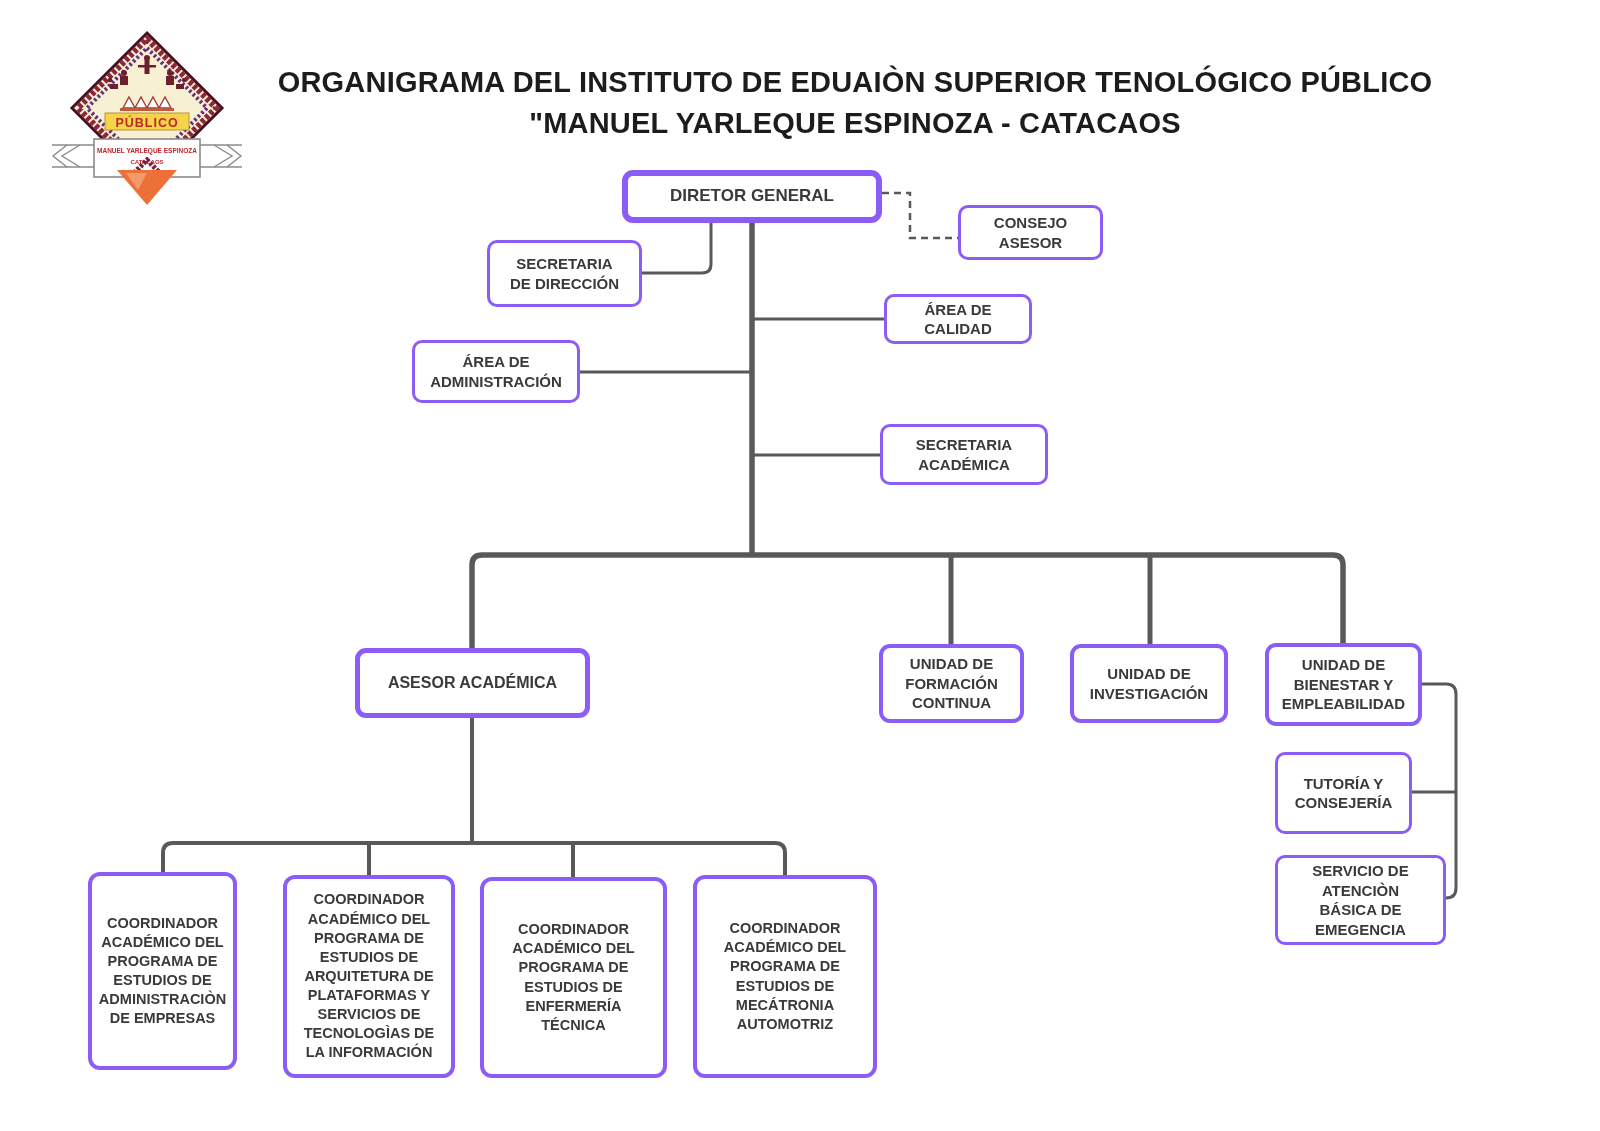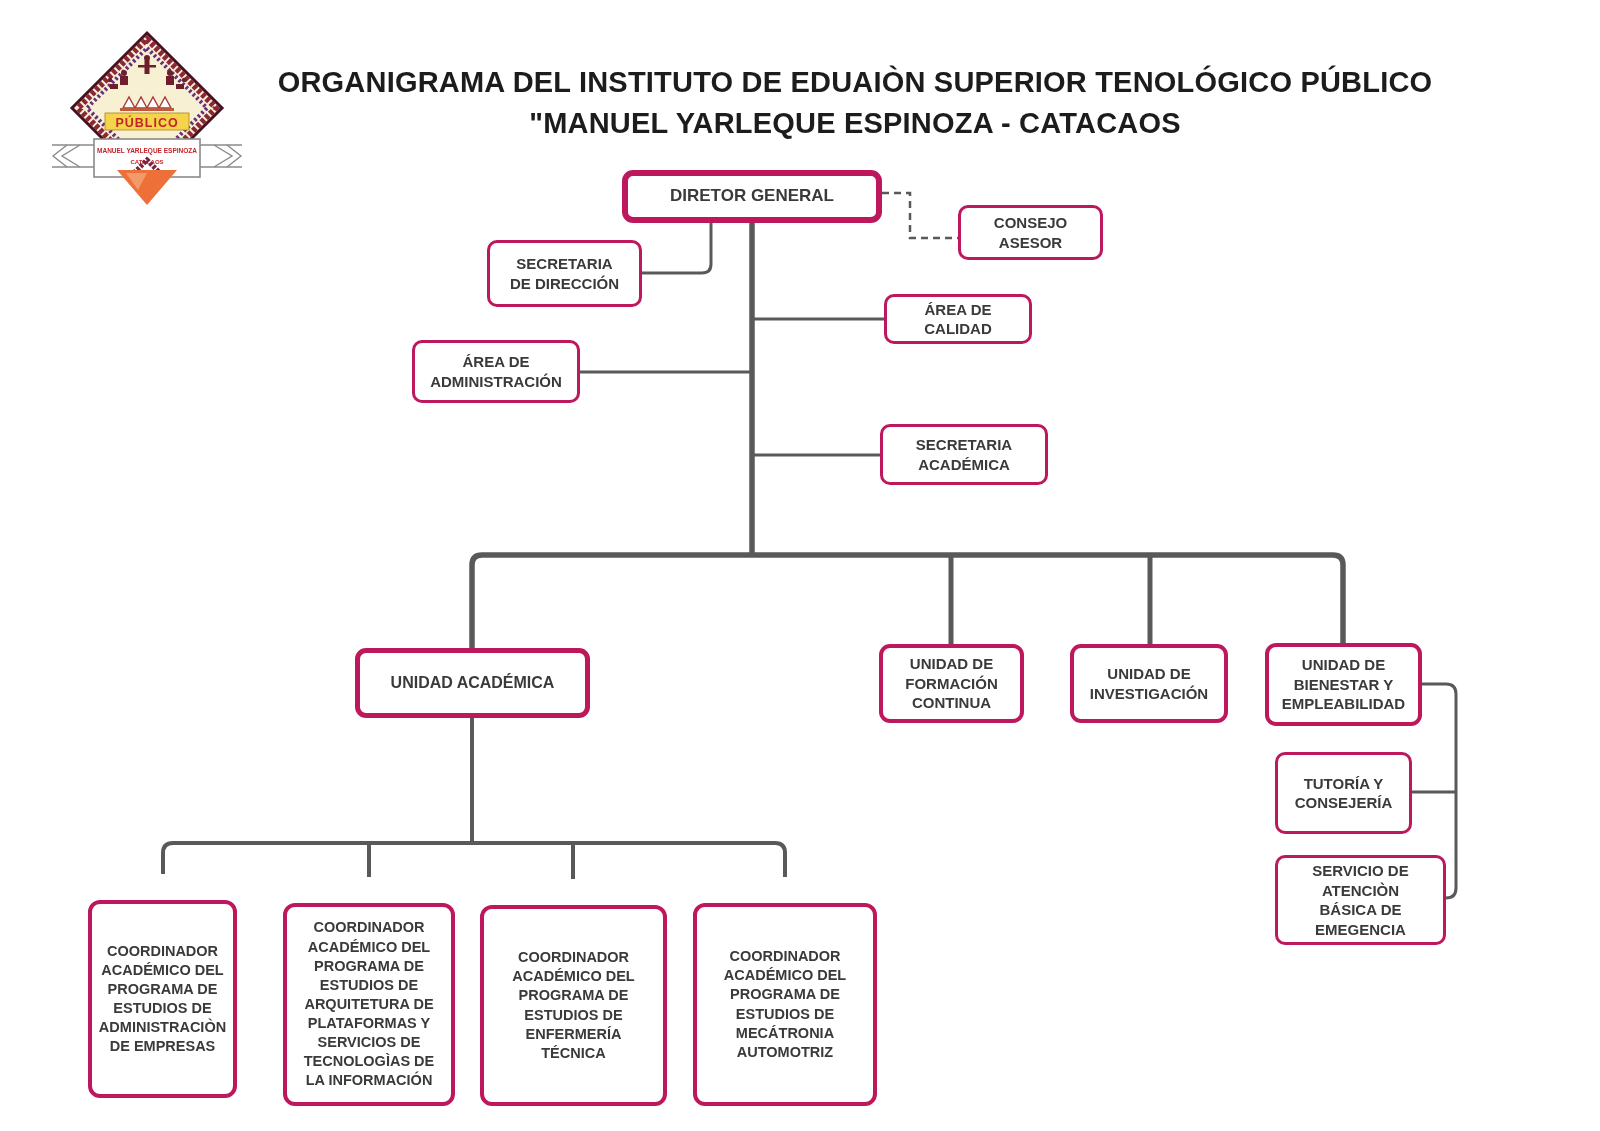--- a/index.html
+++ b/index.html
@@ -11,28 +11,28 @@
   #logo{position:absolute;left:50px;top:18px;z-index:2;}
   .title{
     position:absolute;left:190px;top:42px;width:1330px;z-index:2;
     text-align:center;font-weight:bold;font-size:29px;line-height:41px;
     color:#1c1c1c;letter-spacing:0.2px;margin-top:20px;
   }
   .node{
     position:absolute;z-index:3;box-sizing:border-box;
     display:flex;align-items:center;justify-content:center;
     text-align:center;white-space:pre-line;
-    background:#ffffff;border:3px solid #be185d;border-radius:10px;
+    background:#ffffff;border:3px solid #8b5cf6;border-radius:10px;
     font-weight:bold;font-size:15px;line-height:1.3;color:#3a3a3c;
     padding:2px 4px;
   }
   .b-thick{border-width:6px;border-radius:11px;font-size:17px;}
   .b-med{border-width:4px;border-radius:11px;}
   .b-semi{border-width:5px;border-radius:11px;font-size:16px;}
-  .coord{border-width:4px;border-radius:12px;font-size:14.5px;line-height:1.32;margin-top:28px;}
+  .coord{border-width:4px;border-radius:12px;font-size:14.5px;line-height:1.32;}
   
   #n-diretor      {left:622px;top:170px;width:260px;height:53px;}
   #n-consejo      {left:958px;top:205px;width:145px;height:55px;}
   #n-secdir       {left:487px;top:240px;width:155px;height:67px;}
   #n-calidad      {left:884px;top:294px;width:148px;height:50px;}
   #n-admin        {left:412px;top:340px;width:168px;height:63px;}
   #n-secacad      {left:880px;top:424px;width:168px;height:61px;}
   #n-uacademica   {left:355px;top:648px;width:235px;height:70px;}
   #n-uformacion   {left:879px;top:644px;width:145px;height:79px;}
   #n-uinvest      {left:1070px;top:644px;width:158px;height:79px;}
@@ -136,21 +136,21 @@
   <div class="node" id="n-consejo">CONSEJO
 ASESOR</div>
   <div class="node" id="n-secdir">SECRETARIA
 DE DIRECCIÓN</div>
   <div class="node" id="n-calidad">ÁREA DE
 CALIDAD</div>
   <div class="node" id="n-admin">ÁREA DE
 ADMINISTRACIÓN</div>
   <div class="node" id="n-secacad">SECRETARIA
 ACADÉMICA</div>
-  <div class="node b-semi" id="n-uacademica">UNIDAD ACADÉMICA</div>
+  <div class="node b-semi" id="n-uacademica">ASESOR ACADÉMICA</div>
   <div class="node b-med" id="n-uformacion">UNIDAD DE
 FORMACIÓN
 CONTINUA</div>
   <div class="node b-med" id="n-uinvest">UNIDAD DE
 INVESTIGACIÓN</div>
   <div class="node b-med" id="n-ubienestar">UNIDAD DE
 BIENESTAR Y
 EMPLEABILIDAD</div>
   <div class="node" id="n-tutoria">TUTORÍA Y
 CONSEJERÍA</div>

